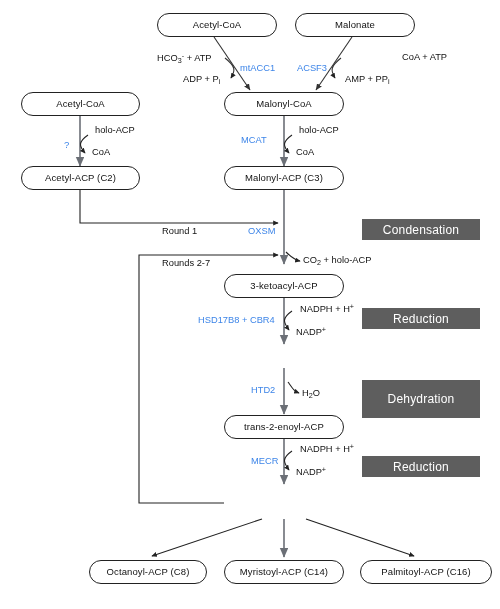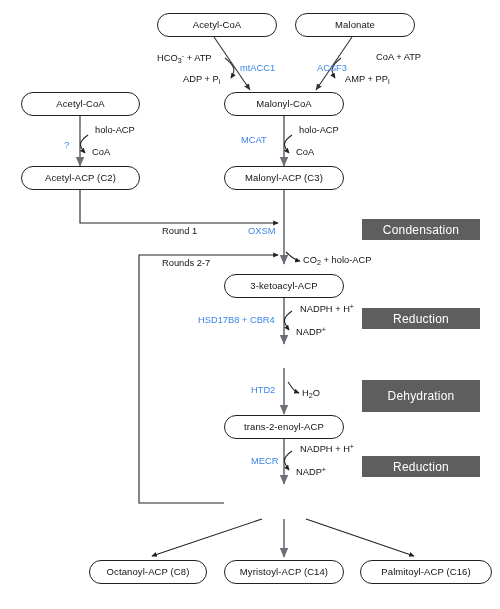--- a/index.html
+++ b/index.html
@@ -159,45 +159,45 @@
   <div class="node" style="left:89px;top:560px;width:118px;height:24px;">Octanoyl-ACP (C8)</div>
 
   <div class="node" style="left:224px;top:560px;width:120px;height:24px;">Myristoyl-ACP (C14)</div>
 
   <div class="node" style="left:360px;top:560px;width:132px;height:24px;">Palmitoyl-ACP (C16)</div>
 
   <div class="badge" style="left:362px;top:219px;width:118px;height:21px;">Condensation</div>
 
   <div class="badge" style="left:362px;top:308px;width:118px;height:21px;">Reduction</div>
 
-  <div class="badge" style="left:362px;top:380px;width:118px;height:32px;">Dehydration</div>
+  <div class="badge" style="left:362px;top:380px;width:118px;height:38px;">Dehydration</div>
 
   <div class="badge" style="left:362px;top:456px;width:118px;height:21px;">Reduction</div>
 
   <div class="enz" style="left:240px;top:64px;">mtACC1</div>
 
-  <div class="enz" style="left:297px;top:64px;margin-left:20px;">ACSF3</div>
+  <div class="enz" style="left:297px;top:64px;">ACSF3</div>
 
   <div class="qm" style="left:64px;top:140px;">?</div>
 
   <div class="enz" style="left:241px;top:136px;">MCAT</div>
 
   <div class="enz" style="left:248px;top:227px;">OXSM</div>
 
   <div class="enz" style="left:198px;top:316px;">HSD17B8 + CBR4</div>
 
   <div class="enz" style="left:251px;top:386px;">HTD2</div>
 
   <div class="enz" style="left:251px;top:457px;">MECR</div>
 
   <div class="lbl" style="left:157px;top:52px;"><span>HCO</span><span class="sub">3</span><span class="sup">-</span><span> + ATP</span></div>
 
   <div class="lbl" style="left:183px;top:75px;text-align:right;"><span>ADP + P</span><span class="sub">i</span></div>
 
-  <div class="lbl" style="left:344px;top:53px;padding-left:32px;">CoA + ATP</div>
+  <div class="lbl" style="left:370px;top:53px;padding-left:32px;">CoA + ATP</div>
 
   <div class="lbl" style="left:345px;top:75px;"><span>AMP + PP</span><span class="sub">i</span></div>
 
   <div class="lbl" style="left:95px;top:126px;">holo-ACP</div>
 
   <div class="lbl" style="left:92px;top:148px;">CoA</div>
 
   <div class="lbl" style="left:299px;top:126px;">holo-ACP</div>
 
   <div class="lbl" style="left:296px;top:148px;">CoA</div>

